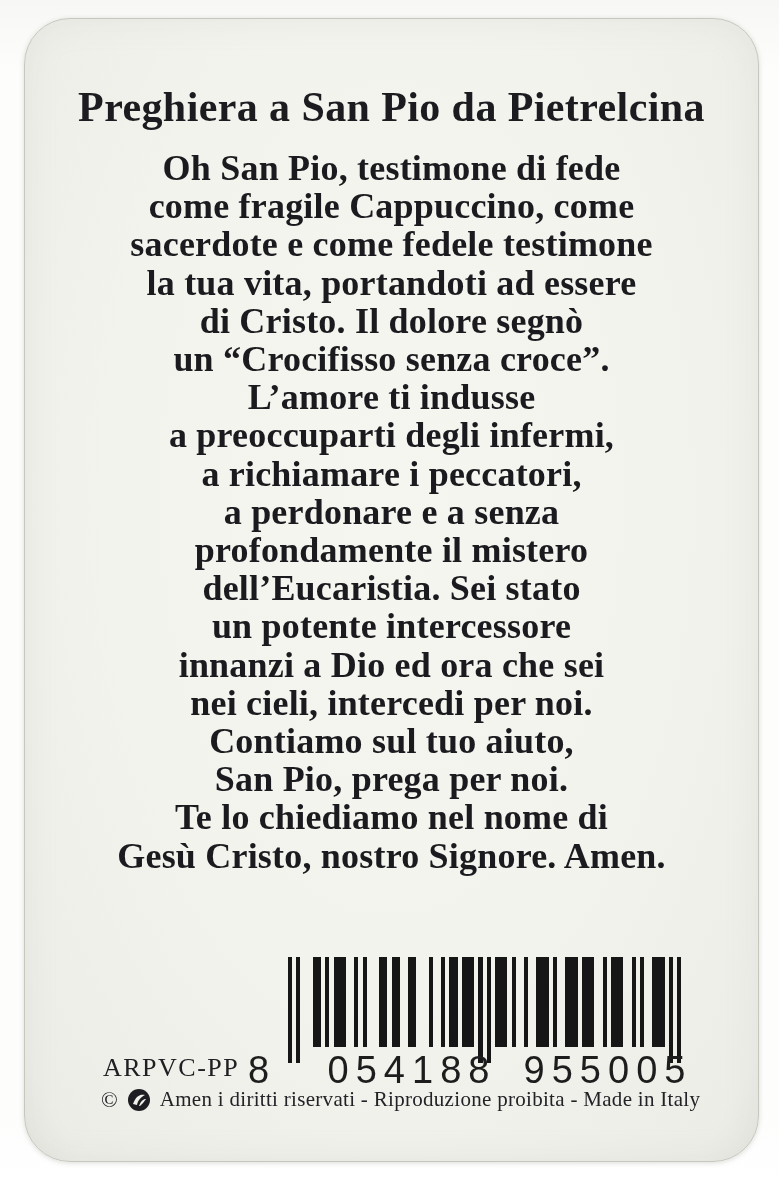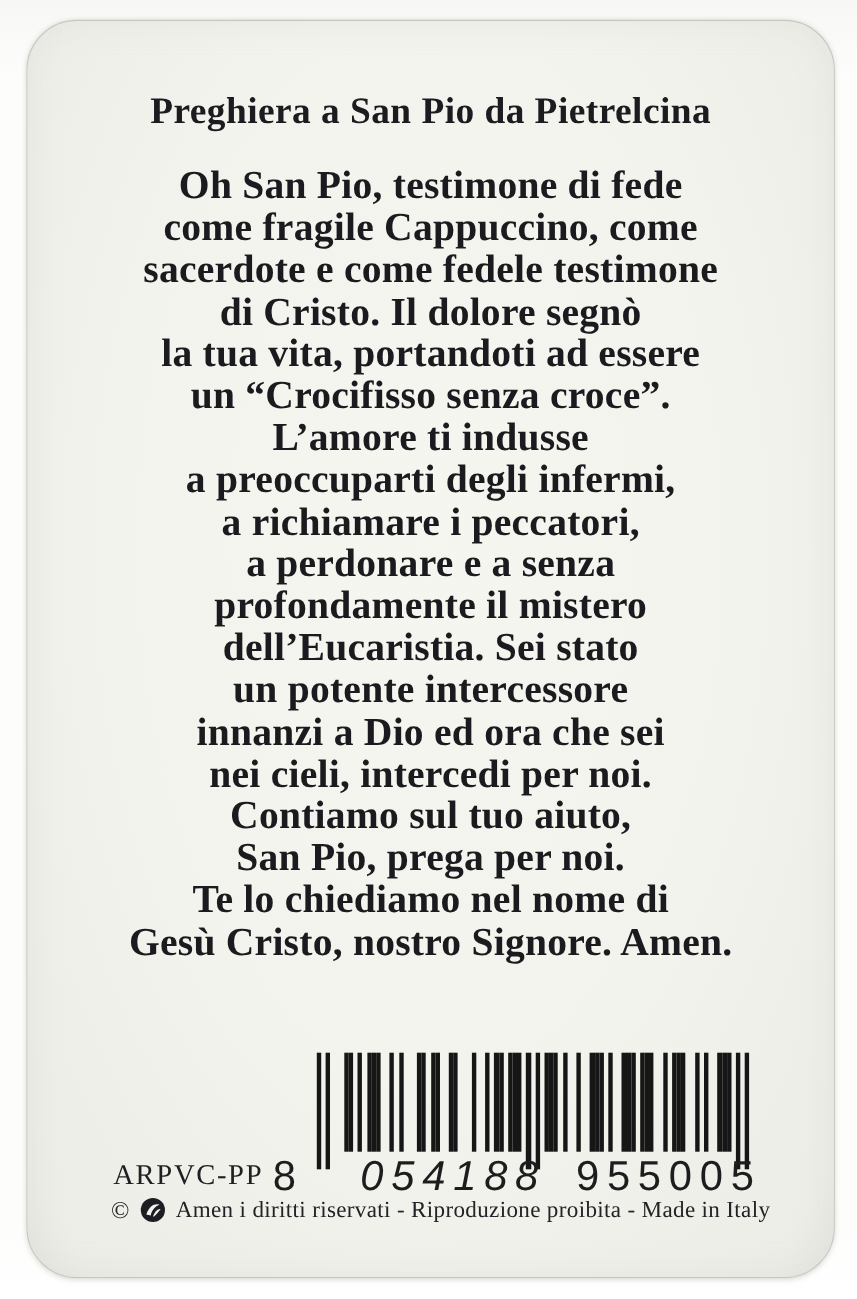--- a/index.html
+++ b/index.html
@@ -23,21 +23,21 @@
     border-radius: 46px;
     box-shadow: 0 1px 5px rgba(120,120,110,0.25), inset 0 0 30px rgba(200,200,190,0.25);
   }
 
   .card-title {
     position: absolute;
     top: 64px;
     left: 0;
     width: 100%;
     text-align: center;
-    font-size: 34px;
+    font-size: 42px;
     font-weight: 600;
     letter-spacing: 0.4px;
     color: #1c1c20;
   }
 
   .prayer-text {
     position: absolute;
     top: 130px;
     left: 0;
     width: 100%;
@@ -98,21 +98,20 @@
     top: 0;
   }
 
   .bc-group-left {
     position: absolute;
     left: 34px;
     top: 0;
     width: 180px;
     text-align: center;
     letter-spacing: 7px;
-    font-style: italic;
   }
 
   .bc-group-right {
     position: absolute;
     left: 230px;
     top: 0;
     width: 180px;
     text-align: center;
     letter-spacing: 7px;
   }
@@ -153,22 +152,22 @@
 <body>
 
 <div class="card">
 
   <div class="card-title">Preghiera a San Pio da Pietrelcina</div>
 
   <div class="prayer-text">
       <div class="prayer-line">Oh San Pio, testimone di fede</div>
       <div class="prayer-line">come fragile Cappuccino, come</div>
       <div class="prayer-line">sacerdote e come fedele testimone</div>
+      <div class="prayer-line">la tua vita, portandoti ad essere</div>
       <div class="prayer-line">di Cristo. Il dolore segnò</div>
-      <div class="prayer-line">la tua vita, portandoti ad essere</div>
       <div class="prayer-line">un “Crocifisso senza croce”.</div>
       <div class="prayer-line">L’amore ti indusse</div>
       <div class="prayer-line">a preoccuparti degli infermi,</div>
       <div class="prayer-line">a richiamare i peccatori,</div>
       <div class="prayer-line">a perdonare e a senza</div>
       <div class="prayer-line">profondamente il mistero</div>
       <div class="prayer-line">dell’Eucaristia. Sei stato</div>
       <div class="prayer-line">un potente intercessore</div>
       <div class="prayer-line">innanzi a Dio ed ora che sei</div>
       <div class="prayer-line">nei cieli, intercedi per noi.</div>

